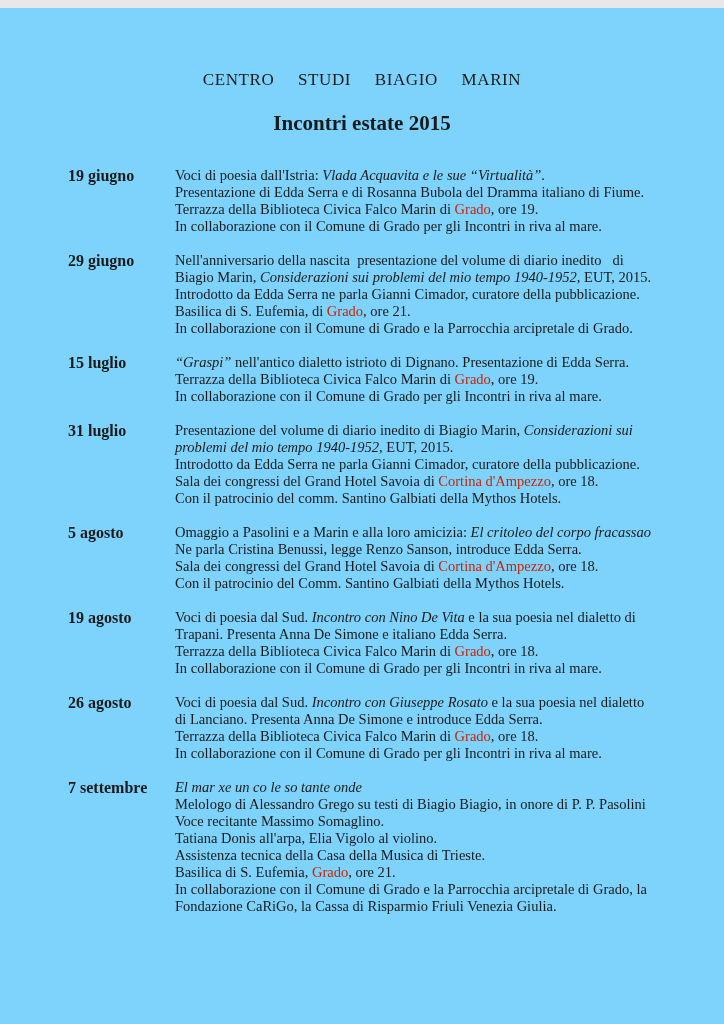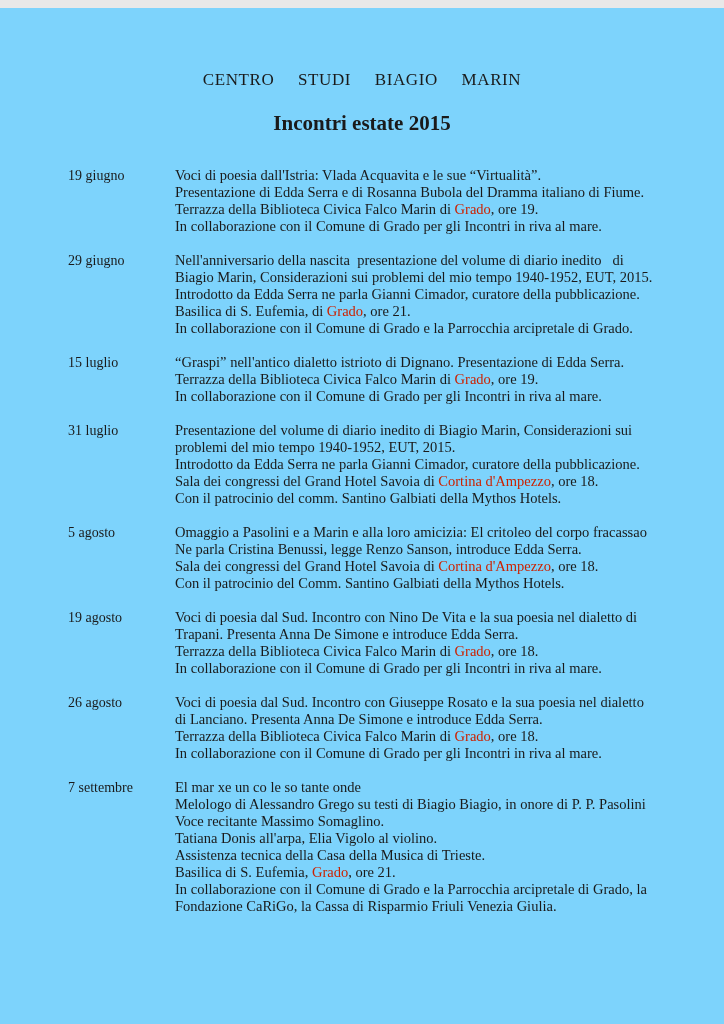--- a/index.html
+++ b/index.html
@@ -44,37 +44,37 @@
     width: 100%;
   }
   .event {
     display: flex;
     align-items: flex-start;
     margin-bottom: 17px;
   }
   .event-date {
     flex: 0 0 107px;
     margin-left: 68px;
-    font-weight: normal;
-    font-size: 14px;
+    font-weight: bold;
+    font-size: 16px;
     line-height: 17px;
     white-space: pre;
   }
   .event-details {
     flex: 1 1 auto;
     max-width: 505px;
     font-size: 14.5px;
     line-height: 17px;
   }
   .event-line {
     white-space: pre;
     height: 17px;
   }
   .seg-n { font-style: normal; }
-  .seg-i { }
+  .seg-i { font-style: italic; }
   .seg-r { color: var(--accent, #cc2200); font-weight: normal; }
 </style>
 </head>
 <body>
 
 <div class="page" style="background: #7dd3fc; margin-top: 8px;">
   <div class="doc-title">CENTRO  STUDI  BIAGIO  MARIN</div>
   <div class="doc-subtitle">Incontri estate 2015</div>
   <div class="events" id="events-container">
       <div class="event">
@@ -120,21 +120,21 @@
           <div class="event-line"><span class="seg-n">Omaggio a Pasolini e a Marin e alla loro amicizia: </span><span class="seg-i">El critoleo del corpo fracassao</span></div>
           <div class="event-line"><span class="seg-n">Ne parla Cristina Benussi, legge Renzo Sanson, introduce Edda Serra.</span></div>
           <div class="event-line"><span class="seg-n">Sala dei congressi del Grand Hotel Savoia di </span><span class="seg-r">Cortina d'Ampezzo</span><span class="seg-n">, ore 18.</span></div>
           <div class="event-line"><span class="seg-n">Con il patrocinio del Comm. Santino Galbiati della Mythos Hotels.</span></div>
         </div>
       </div>
       <div class="event">
         <div class="event-date">19 agosto</div>
         <div class="event-details">
           <div class="event-line"><span class="seg-n">Voci di poesia dal Sud. </span><span class="seg-i">Incontro con Nino De Vita</span><span class="seg-n"> e la sua poesia nel dialetto di</span></div>
-          <div class="event-line"><span class="seg-n">Trapani. Presenta Anna De Simone e introduce Edda Serra.</span></div>
+          <div class="event-line"><span class="seg-n">Trapani. Presenta Anna De Simone e italiano Edda Serra.</span></div>
           <div class="event-line"><span class="seg-n">Terrazza della Biblioteca Civica Falco Marin di </span><span class="seg-r">Grado</span><span class="seg-n">, ore 18.</span></div>
           <div class="event-line"><span class="seg-n">In collaborazione con il Comune di Grado per gli Incontri in riva al mare.</span></div>
         </div>
       </div>
       <div class="event">
         <div class="event-date">26 agosto</div>
         <div class="event-details">
           <div class="event-line"><span class="seg-n">Voci di poesia dal Sud. </span><span class="seg-i">Incontro con Giuseppe Rosato</span><span class="seg-n"> e la sua poesia nel dialetto</span></div>
           <div class="event-line"><span class="seg-n">di Lanciano. Presenta Anna De Simone e introduce Edda Serra.</span></div>
           <div class="event-line"><span class="seg-n">Terrazza della Biblioteca Civica Falco Marin di </span><span class="seg-r">Grado</span><span class="seg-n">, ore 18.</span></div>

